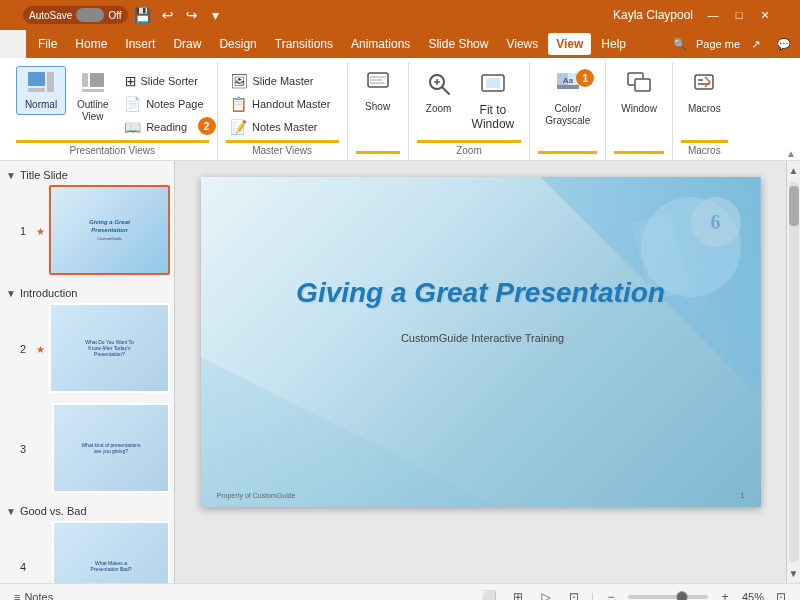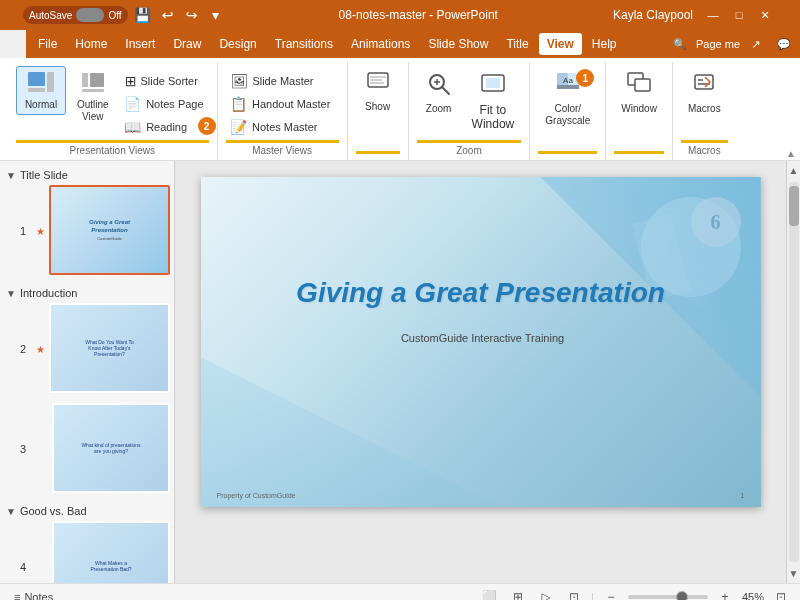--- a/index.html
+++ b/index.html
@@ -353,41 +353,40 @@
     <div class="autosave-badge">
       <span>AutoSave</span>
       <span class="autosave-toggle"></span>
       <span>Off</span>
     </div>
     <button class="title-bar-btn">💾</button>
     <button class="title-bar-btn">↩</button>
     <button class="title-bar-btn">↪</button>
     <button class="title-bar-btn">▾</button>
   </div>
-  <div class="title-bar-center">08-notes-master - PowerPoint</div>
   <div class="title-bar-right">
     <span>Kayla Claypool</span>
     <div class="win-controls">
       <button class="win-btn">—</button>
       <button class="win-btn">□</button>
       <button class="win-btn close">✕</button>
     </div>
   </div>
 </div>
 
 <div class="menu-bar">
   <div class="menu-item">File</div>
   <div class="menu-item">Home</div>
   <div class="menu-item">Insert</div>
   <div class="menu-item">Draw</div>
   <div class="menu-item">Design</div>
   <div class="menu-item">Transitions</div>
   <div class="menu-item">Animations</div>
   <div class="menu-item">Slide Show</div>
-  <div class="menu-item">Title</div>
+  <div class="menu-item">Views</div>
   <div class="menu-item active">View</div>
   <div class="menu-item">Help</div>
   <div class="menu-right">
     <button class="win-btn" style="color:white;">🔍</button>
     <span style="color:white;font-size:11px;">Page me</span>
     <button class="win-btn" style="color:white;">↗</button>
     <button class="win-btn" style="color:white;">💬</button>
   </div>
 </div>
 

